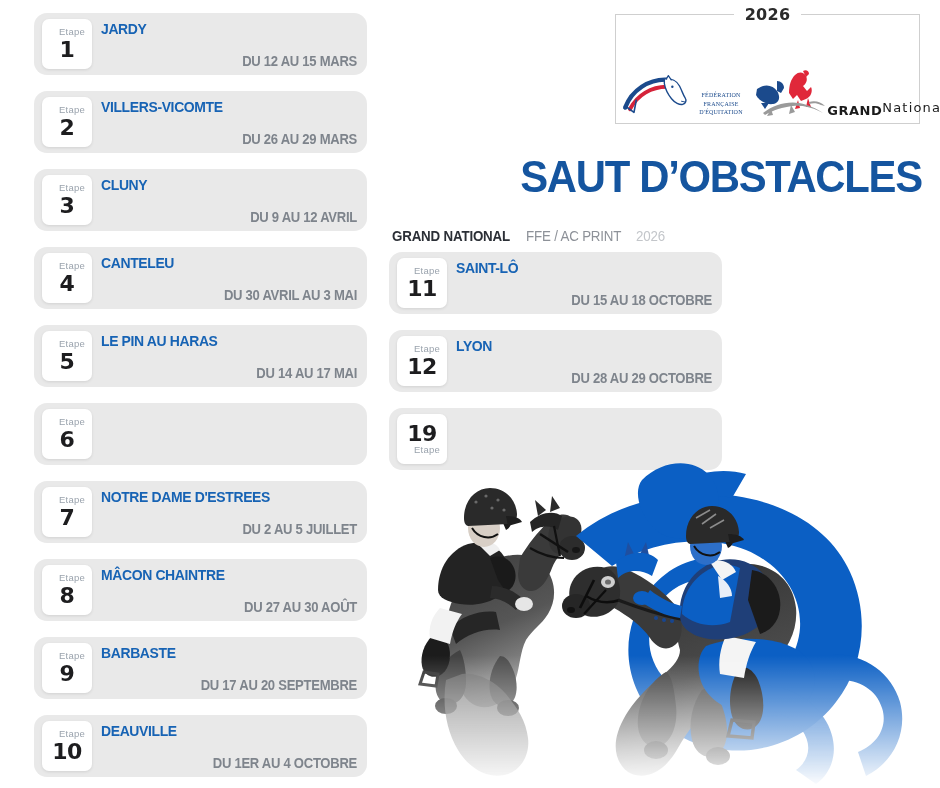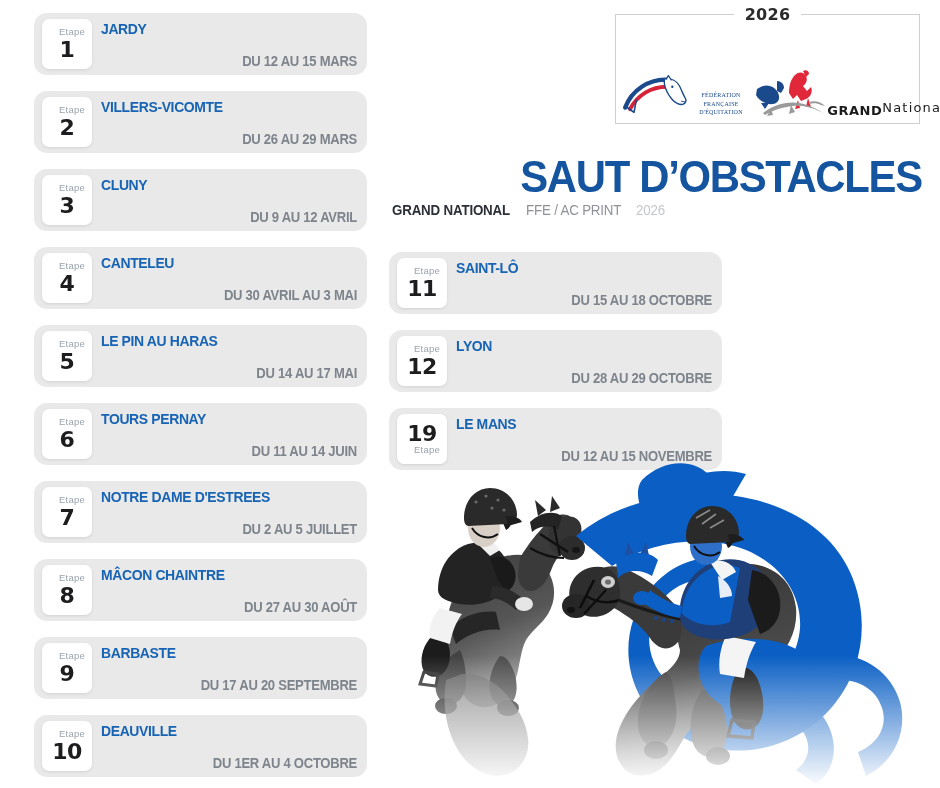--- a/index.html
+++ b/index.html
@@ -200,21 +200,21 @@
     letter-spacing: -1.4px;
     line-height: 1;
     transform: scaleX(0.93);
     transform-origin: right center;
     white-space: nowrap;
   }
 
   #subtitle {
     position: absolute;
     left: 392px;
-    top: 202px;
+    top: 228px;
     display: flex;
     align-items: baseline;
     gap: 6px;
     white-space: nowrap;
   }
   .sub-strong {
     font-family: "Liberation Sans Narrow", "Liberation Sans", sans-serif;
     font-size: 14.5px;
     font-weight: 700;
     color: #2b2f36;
@@ -307,24 +307,20 @@
         <div class="card-body">
           <div class="city">LE PIN AU HARAS</div>
           <div class="dates">DU 14 AU 17 MAI</div>
         </div>
       </div>
       <div class="card" style="left: 34px; top: 403px; width: 333px; height: 62px;">
         <div class="card-num-box">
           <div class="etape-label">Etape</div>
           <div class="etape-num">6</div>
         </div>
-        <div class="card-body">
-          <div class="city">TOURS PERNAY</div>
-          <div class="dates">DU 11 AU 14 JUIN</div>
-        </div>
       </div>
       <div class="card" style="left: 34px; top: 481px; width: 333px; height: 62px;">
         <div class="card-num-box">
           <div class="etape-label">Etape</div>
           <div class="etape-num">7</div>
         </div>
         <div class="card-body">
           <div class="city">NOTRE DAME D'ESTREES</div>
           <div class="dates">DU 2 AU 5 JUILLET</div>
         </div>
@@ -379,24 +375,20 @@
         </div>
         <div class="card-body">
           <div class="city">LYON</div>
           <div class="dates">DU 28 AU 29 OCTOBRE</div>
         </div>
       </div>
       <div class="card" style="left: 389px; top: 408px; width: 333px; height: 62px;">
         <div class="card-num-box reversed">
           <div class="etape-label">Etape</div>
           <div class="etape-num">19</div>
-        </div>
-        <div class="card-body">
-          <div class="city">LE MANS</div>
-          <div class="dates">DU 12 AU 15 NOVEMBRE</div>
         </div>
       </div>
     </div>
 
   <div id="logo-box">
     <div id="logo-year-wrap">
       <span id="logo-year">2026</span>
     </div>
 
     <div id="logo-inner">

